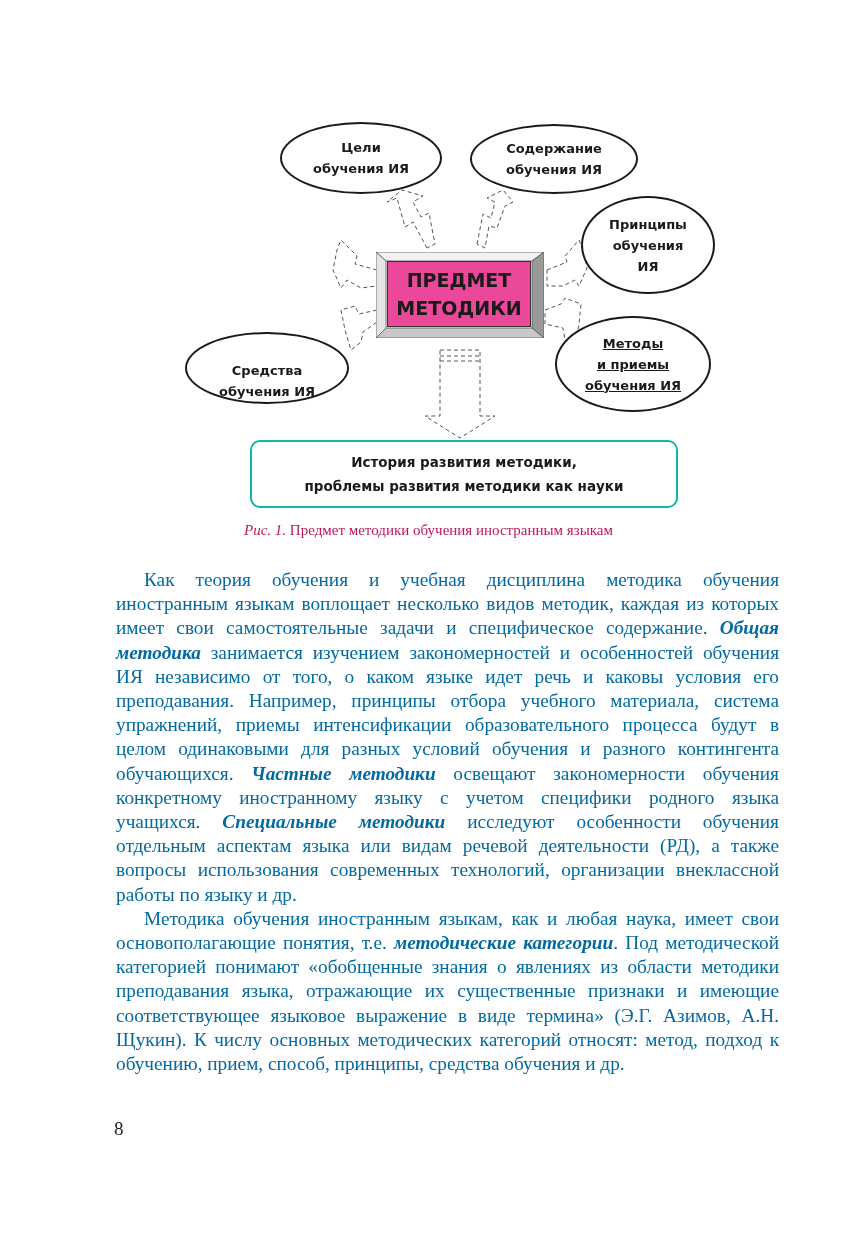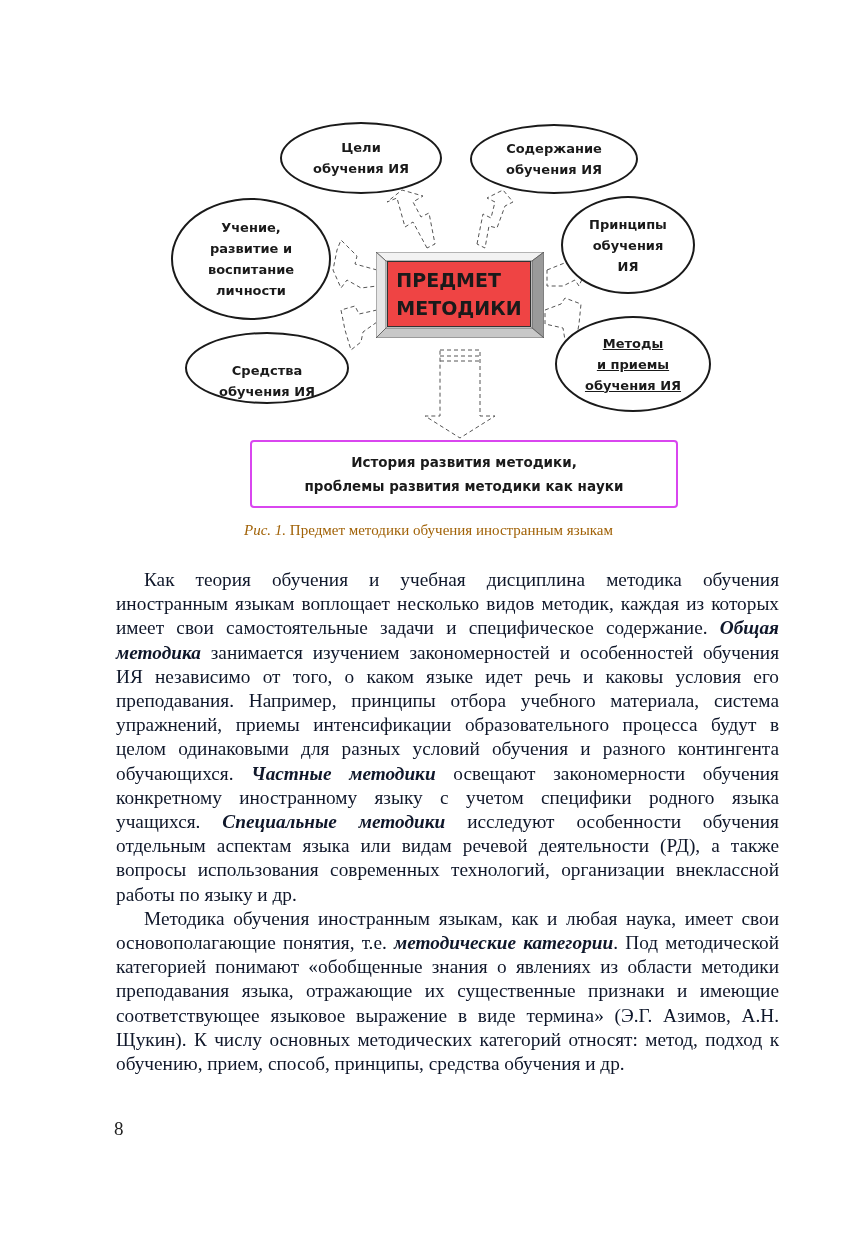--- a/index.html
+++ b/index.html
@@ -16,42 +16,42 @@
     color: #1a1a1a; background: #ffffff; box-sizing: border-box;
   }
   .ell span { display: block; white-space: pre-line; }
   .center-box {
     position: absolute; left: 211px; top: 142px; width: 168px; height: 86px;
     box-sizing: border-box; border: 1.5px solid #333;
     background: #ffffff;
   }
   .center-inner {
     position: absolute; left: 10px; top: 8px; right: 12px; bottom: 10px;
-    border: 1.5px solid #333; background: #ef4444;
-    display: flex; align-items: center; justify-content: center; text-align: left;
+    border: 1.5px solid #333; background: #ec4899;
+    display: flex; align-items: center; justify-content: center; text-align: center;
     font-family: "DejaVu Sans", sans-serif; font-weight: bold; font-size: 19px; line-height: 28px; color: #1a1a1a;
     white-space: pre-line;
   }
   .bottom-box {
     position: absolute; left: 85px; top: 330px; width: 428px; height: 68px;
-    border: 2px solid #d946ef; border-radius: 4px; box-sizing: border-box;
+    border: 2px solid #14b8a6; border-radius: 10px; box-sizing: border-box;
     display: flex; align-items: center; justify-content: center; text-align: center;
     font-family: "DejaVu Sans", sans-serif; font-weight: bold; font-size: 13.5px; line-height: 24px; color: #1a1a1a;
     white-space: pre-line; background: #fff;
   }
 
   .caption {
     position: absolute; left: 0; width: 857px; top: 522px; text-align: center;
-    font-family: "Liberation Serif", serif; font-size: 15px; color: #a16207;
+    font-family: "Liberation Serif", serif; font-size: 15px; color: #be185d;
   }
   .caption i { font-style: italic; }
 
   .body-text {
     position: absolute; left: 116px; top: 568px; width: 663px;
-    font-family: "Liberation Serif", serif; font-size: 19.3px; line-height: 24.2px; color: #0f172a;
+    font-family: "Liberation Serif", serif; font-size: 19.3px; line-height: 24.2px; color: #0369a1;
     text-align: justify;
   }
   .body-text p { margin: 0; text-indent: 28px; }
   .body-text b { font-weight: bold; font-style: italic; }
 
   .page-number {
     position: absolute; left: 114px; top: 1118px;
     font-family: "Liberation Serif", serif; font-size: 19px; color: #222;
   }
 </style>
@@ -83,27 +83,21 @@
     </svg>
 
     <div class="ell" style="left:115px; top:12px; width:162px; height:72px;">
       <span>Цели
 обучения ИЯ</span>
     </div>
     <div class="ell" style="left:305px; top:14px; width:168px; height:70px;">
       <span>Содержание
 обучения ИЯ</span>
     </div>
-    <div class="ell" style="left:6px; top:88px; width:160px; height:122px;">
-      <span>Учение,
-развитие и
-воспитание
-личности</span>
-    </div>
-    <div class="ell" style="left:396px; top:86px; width:134px; height:98px;">
+    <div class="ell" style="left:416px; top:86px; width:134px; height:98px;">
       <span>Принципы
 обучения
 ИЯ</span>
     </div>
     <div class="ell" style="left:20px; top:222px; width:164px; height:72px;align-items:flex-end;">
       <span>Средства
 обучения ИЯ</span>
     </div>
     <div class="ell" style="left:390px; top:206px; width:156px; height:96px;text-decoration:underline;">
       <span>Методы

